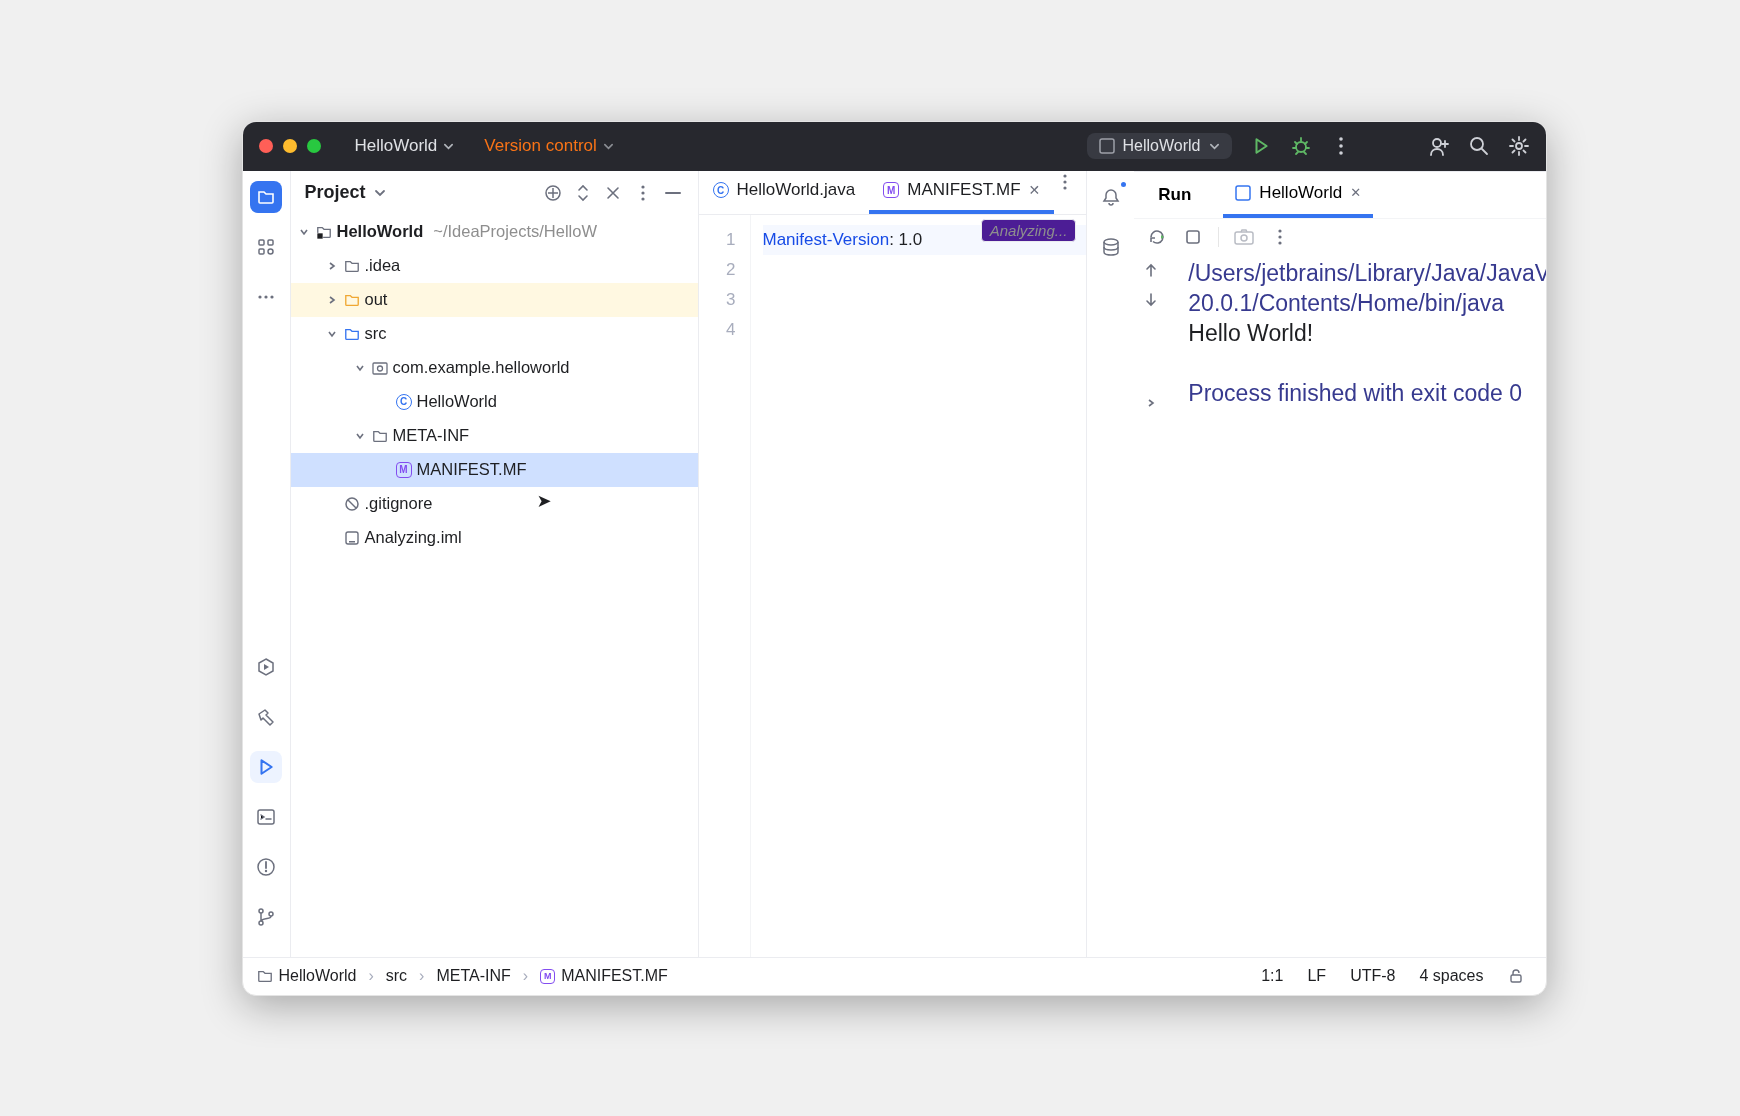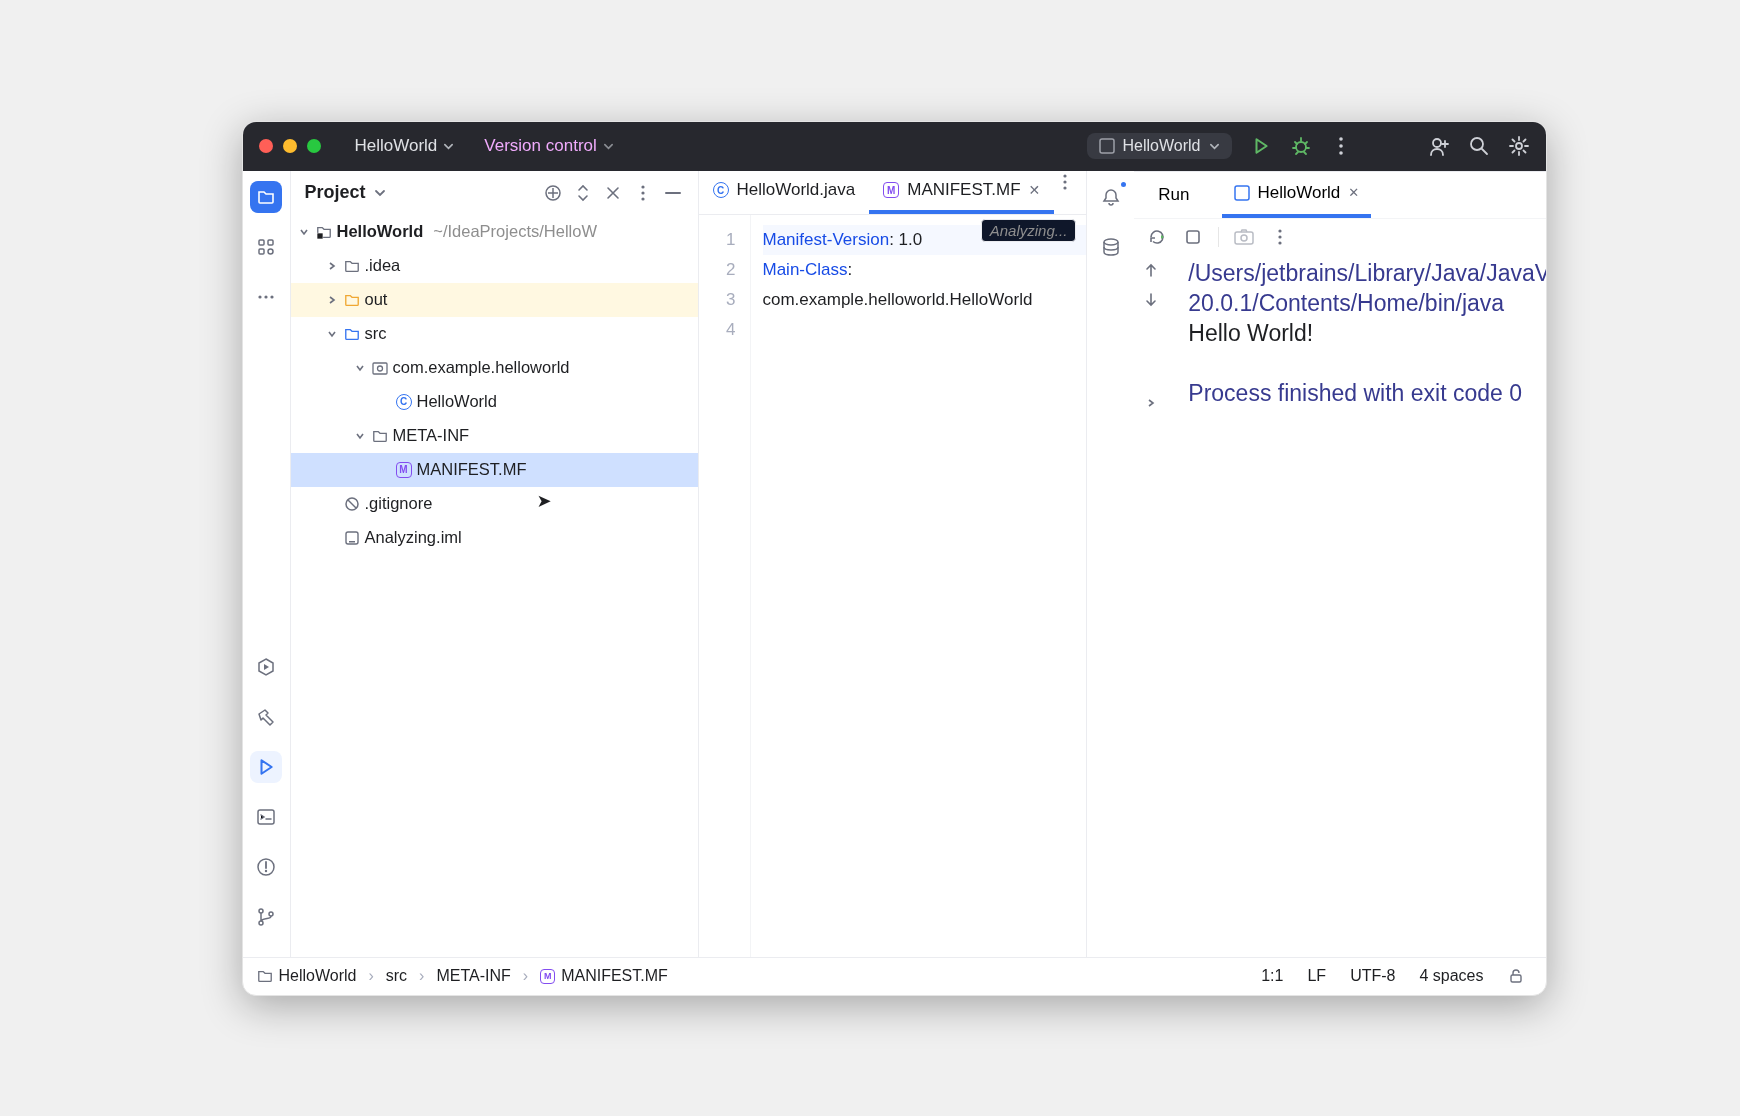--- a/index.html
+++ b/index.html
@@ -3,21 +3,21 @@
 <meta charset="utf-8">
 <style>
 * { margin: 0; padding: 0; box-sizing: border-box; font-family: -apple-system, BlinkMacSystemFont, "Segoe UI", sans-serif; }
 body { background: #f0f0f0; display: flex; align-items: center; justify-content: center; height: 100vh; }
 .window { width: 1305px; height: 875px; background: #ffffff; border-radius: 14px; overflow: hidden; display: flex; flex-direction: column; box-shadow: 0 10px 40px rgba(0,0,0,.3); border: 1px solid #e4e4e4; margin-left: 48px;}
 .titlebar { background: #27282e; height: 49px; display: flex; align-items: center; padding: 0 16px; color: #dfe1e5; gap: 18px; }
 .traffic { display: flex; gap: 10px; margin-right: 10px;}
 .tl { width: 14px; height: 14px; border-radius: 50%; }
 .tl.red { background: #ff5f57; } .tl.yellow { background: #febc2e; } .tl.green { background: #28c840; }
 .tb-item { display: flex; align-items: center; gap: 6px; font-size: 17px; color: #dfe1e5; padding: 4px 6px; border-radius: 6px; cursor: pointer;}
-.tb-item.lighter { color: #f0abfc;}
+.tb-item.lighter { color: #f97316;}
 .tb-spacer { flex: 1; }
 .tb-icon { width: 22px; height: 22px; display:flex; align-items:center; justify-content:center; color:#ced0d6; cursor:pointer;}
 .tb-pill { display:flex; align-items:center; gap:8px; background:#383a42; padding:4px 12px; border-radius:8px;}
 svg { display: block; }
 .mainrow { flex: 1; display: flex; min-height: 0;}
 .leftbar { width: 48px; background: #fff; border-right: 1px solid #ebecf0; display:flex; flex-direction:column; align-items:center; padding-top:10px; gap:18px;}
 .leftbar .btn { width:32px; height:32px; border-radius:8px; display:flex; align-items:center; justify-content:center; color:#6c707e; cursor:pointer;}
 .leftbar .btn.active { background:#3574f0; color:#fff;}
 .leftbar .btn.selected { background:#edf3ff; color:#3574f0;}
 .leftflex { flex:1;}
@@ -47,28 +47,28 @@
 .tab.active .tablbl { font-weight:500;}
 .tab .close { color:#6c707e; font-size:14px;}
 .tab-sp { flex:1;}
 .edbody { flex:1; display:flex; font-family: "JetBrains Mono", Menlo, Consolas, monospace; font-size:17px; position:relative;}
 .gutter { width:52px; text-align:right; padding:10px 14px 0 0; color:#a8adbd; line-height:30px; user-select:none; border-right:1px solid #f3f4f6;}
 .codearea { flex:1; padding:10px 0 0 12px; line-height:30px;}
 .code-line .key { color:#174be6;}
 .code-line .col { color:#1e1f22;}
 .code-line .val { color:#1e1f22;}
 .code-line.first { background:#f5f8ff;}
-.analyzing { position:absolute; right:10px; top:4px; background:#0f172a; border:1px solid #ebecf0; padding:2px 8px; border-radius:4px; color:#8e8e8e; font-style:italic; font-size:15px;}
+.analyzing { position:absolute; right:10px; top:4px; background:#4c1d95; border:1px solid #ebecf0; padding:2px 8px; border-radius:4px; color:#8e8e8e; font-style:italic; font-size:15px;}
 .rightbar { width:48px; border-left:1px solid #ebecf0; display:flex; flex-direction:column; align-items:center; padding-top:10px; gap:18px;}
 .rightbar .btn { width:32px; height:32px; display:flex; align-items:center; justify-content:center; color:#6c707e; cursor:pointer; position:relative;}
 .notif-dot { position:absolute; top:-1px; right:-1px; width:9px; height:9px; background:#3574f0; border-radius:50%; border:2px solid #fff;}
 .runpanel { border-top:1px solid #ebecf0; display:flex; flex-direction:column; height:245px;}
 .runtabs { height:46px; display:flex; align-items:stretch; padding-left:12px;}
 .runtab { display:flex; align-items:center; padding:0 12px; gap:8px; font-size:17px; cursor:pointer;}
-.runtab.primary { font-weight:400;}
+.runtab.primary { font-weight:700;}
 .runtab.sub { border-bottom:4px solid #3574f0;}
 .runtools { height:38px; display:flex; align-items:center; padding:0 12px; gap:14px; border-top:1px solid #f3f4f6;}
 .rtool { width:22px; height:22px; color:#6c707e; display:flex; align-items:center; justify-content:center; cursor:pointer;}
 .consolewrap { flex:1; display:flex; min-height:0;}
 .consoleleft { width:34px; display:flex; flex-direction:column; align-items:center; padding-top:6px; gap:14px; color:#6c707e;}
 .console { flex:1; overflow:auto; font-family: "JetBrains Mono", Menlo, Consolas, monospace; font-size:23px; line-height:30px; padding:2px 0 0 20px;}
 .console .cmd { color:#373a8f;}
 .console .out { color:#1e1f22;}
 .statusbar { height:38px; border-top:1px solid #ebecf0; display:flex; align-items:center; padding:0 14px; font-size:16px; color:#1e1f22; gap:8px;}
 .crumb { display:flex; align-items:center; gap:6px; color:#1e1f22;}
@@ -396,21 +396,20 @@
           </div>
           <div class="edbody">
             <div class="gutter">
               <div>1</div>
               <div>2</div>
               <div>3</div>
               <div>4</div>
             </div>
             <div class="codearea">
               <div class="code-line first"><span class="key">Manifest-Version</span><span class="col">: </span><span class="val">1.0</span></div>
-              <div class="code-line"><span class="key">Main-Class</span><span class="col">: </span><span class="val">com.example.helloworld.HelloWorld</span></div>
             </div>
             <div class="analyzing">Analyzing...</div>
           </div>
         </div>
 
         <div class="rightbar">
           <div class="btn">
             <svg width="20" height="20" viewBox="0 0 20 20">
                 <path d="M10 3a5 5 0 0 0-5 5v3l-2 3h14l-2-3V8a5 5 0 0 0-5-5z" stroke="#6c707e" fill="none" stroke-width="1.5"></path>
                 <path d="M8 16a2 2 0 0 0 4 0" stroke="#6c707e" fill="none" stroke-width="1.5"></path>

